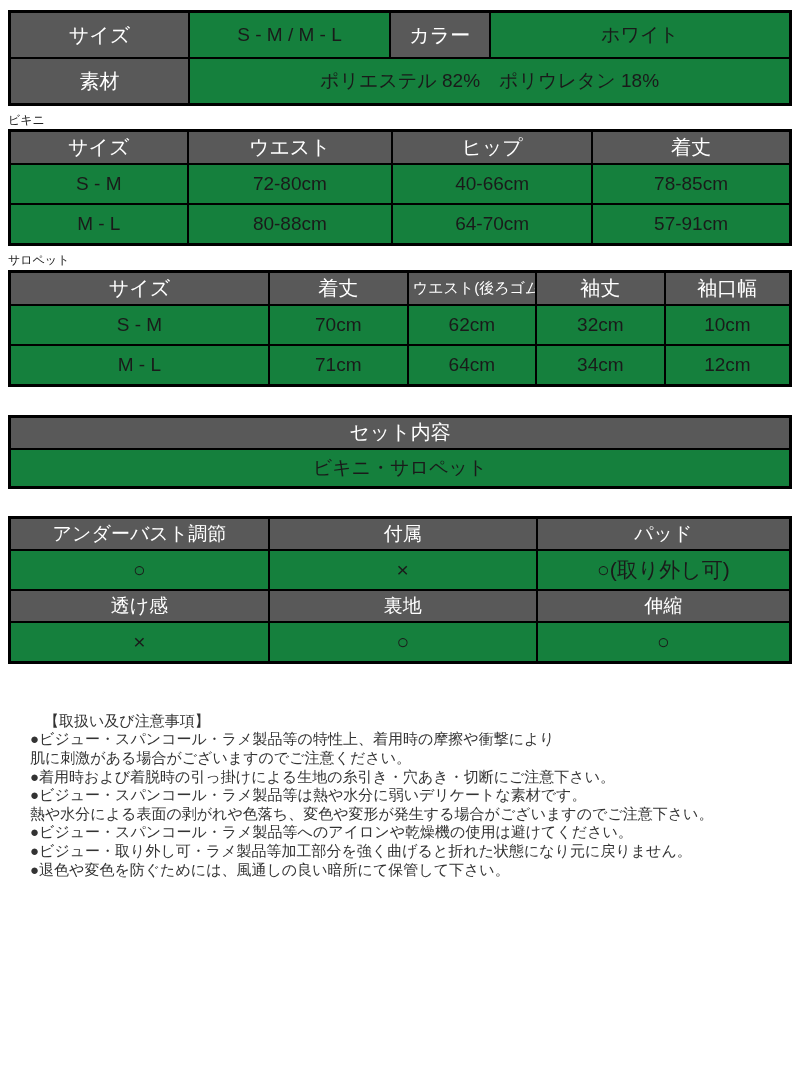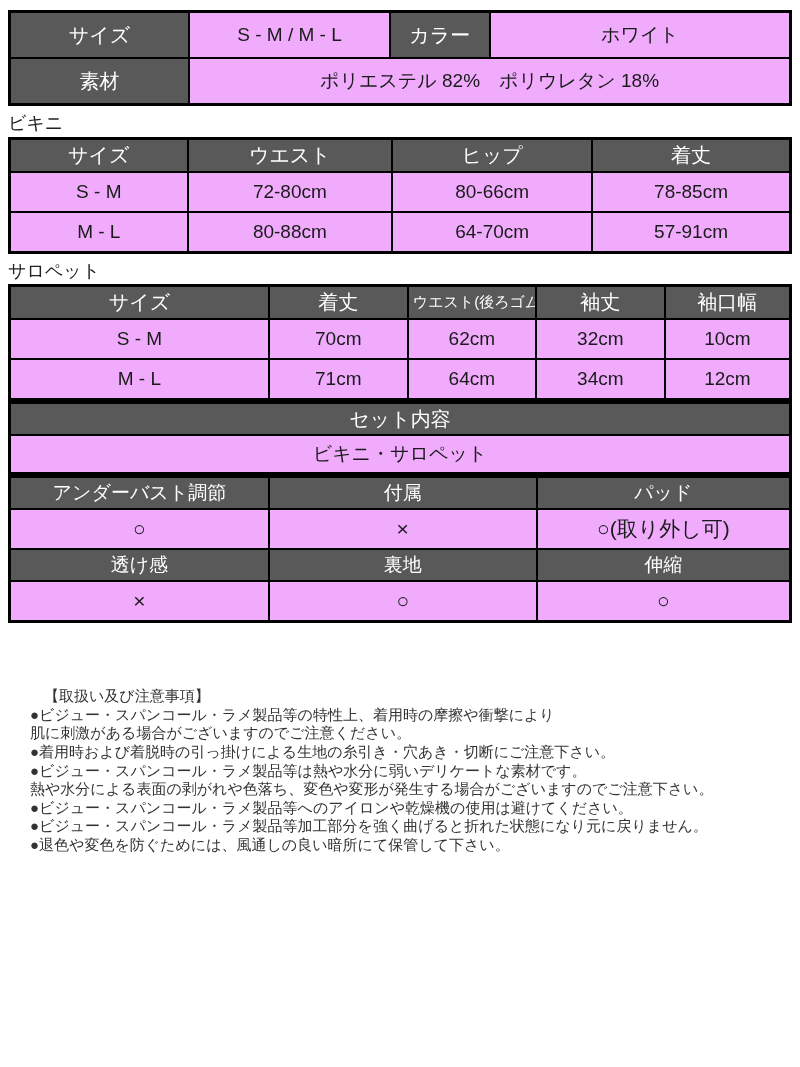--- a/index.html
+++ b/index.html
@@ -32,46 +32,46 @@
     white-space: nowrap;
   }
   table.tbl th {
     background: #595959;
     color: #ffffff;
     font-weight: normal;
     font-size: 20px;
     height: 31px;
   }
   table.tbl td {
-    background: #f0abfc;
+    background: #15803d;
     font-size: 19px;
     height: 38px;
   }
   
   table.spec-table th, table.spec-table td { height: 44px; }
   table.spec-table { margin-bottom: 6px; }
 
   .section-label {
-    font-size: 18px;
+    font-size: 12px;
     color: #222222;
     margin: 7px 0 2px 0;
     line-height: 1.2;
   }
   table.salopette-table th.small-header { font-size: 15px; }
 
-  table.set-table { }
+  table.set-table { margin-top: 28px; }
   table.set-table th { height: 30px; }
   table.set-table td { height: 36px; }
 
-  table.features-table { }
+  table.features-table { margin-top: 27px; }
   table.features-table th { height: 30px; font-size: 19px; }
   table.features-table td { height: 38px; font-size: 21px; }
 
   .notes {
-    margin-top: 64px;
+    margin-top: 48px;
     padding-left: 22px;
     padding-right: 6px;
     font-size: 15px;
     line-height: 1.24;
     color: #333333;
   }
   .notes-heading { padding-left: 14px; }
   .note-line { white-space: nowrap; }
 </style>
 </head>
@@ -111,21 +111,21 @@
     <tbody>
       <tr>
         <th>サイズ</th>
         <th>ウエスト</th>
         <th>ヒップ</th>
         <th>着丈</th>
       </tr>
       <tr>
         <td>S - M</td>
         <td>72-80cm</td>
-        <td>80-66cm</td>
+        <td>40-66cm</td>
         <td>78-85cm</td>
       </tr>
       <tr>
         <td>M - L</td>
         <td>80-88cm</td>
         <td>64-70cm</td>
         <td>57-91cm</td>
       </tr>
     </tbody>
   </table>
@@ -206,17 +206,17 @@
   </table>
 
   <div class="notes">
     <div class="note-line notes-heading">【取扱い及び注意事項】</div>
     <div class="note-line">●ビジュー・スパンコール・ラメ製品等の特性上、着用時の摩擦や衝撃により</div>
     <div class="note-line">肌に刺激がある場合がございますのでご注意ください。</div>
     <div class="note-line">●着用時および着脱時の引っ掛けによる生地の糸引き・穴あき・切断にご注意下さい。</div>
     <div class="note-line">●ビジュー・スパンコール・ラメ製品等は熱や水分に弱いデリケートな素材です。</div>
     <div class="note-line">熱や水分による表面の剥がれや色落ち、変色や変形が発生する場合がございますのでご注意下さい。</div>
     <div class="note-line">●ビジュー・スパンコール・ラメ製品等へのアイロンや乾燥機の使用は避けてください。</div>
-    <div class="note-line">●ビジュー・スパンコール・ラメ製品等加工部分を強く曲げると折れた状態になり元に戻りません。</div>
+    <div class="note-line">●ビジュー・取り外し可・ラメ製品等加工部分を強く曲げると折れた状態になり元に戻りません。</div>
     <div class="note-line">●退色や変色を防ぐためには、風通しの良い暗所にて保管して下さい。</div>
   </div>
 
 </div>
 
 </body></html>

